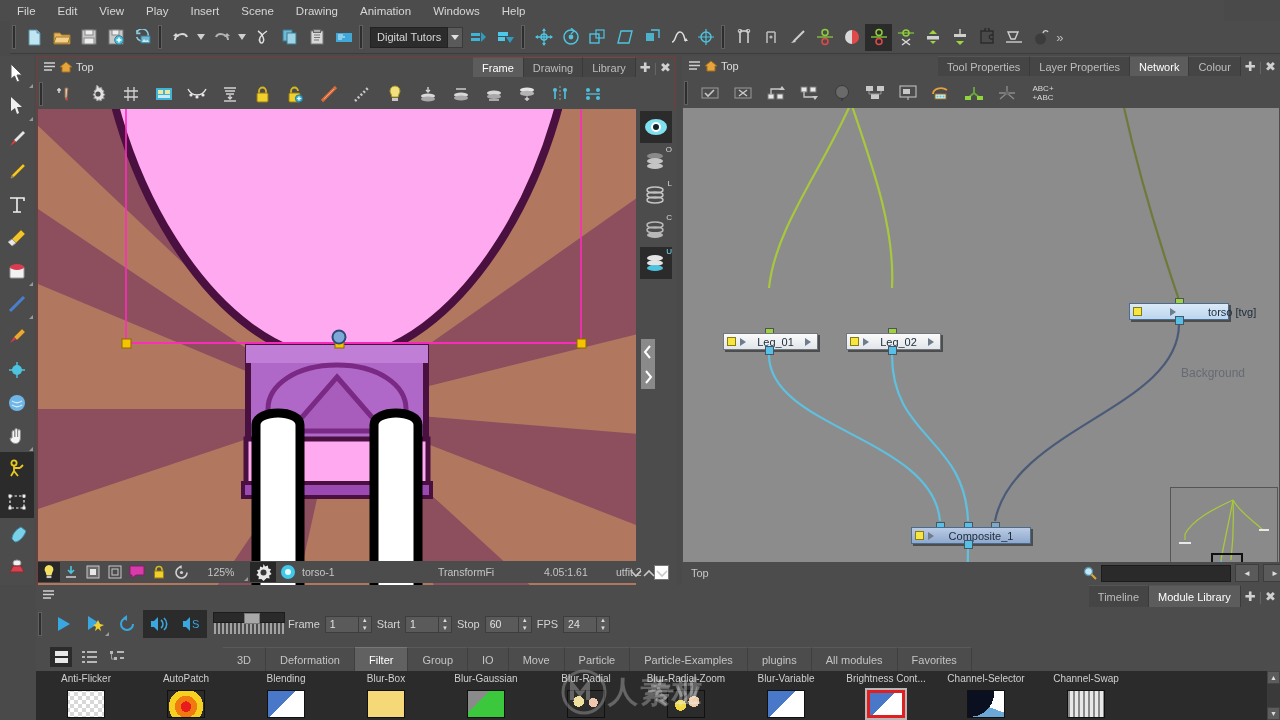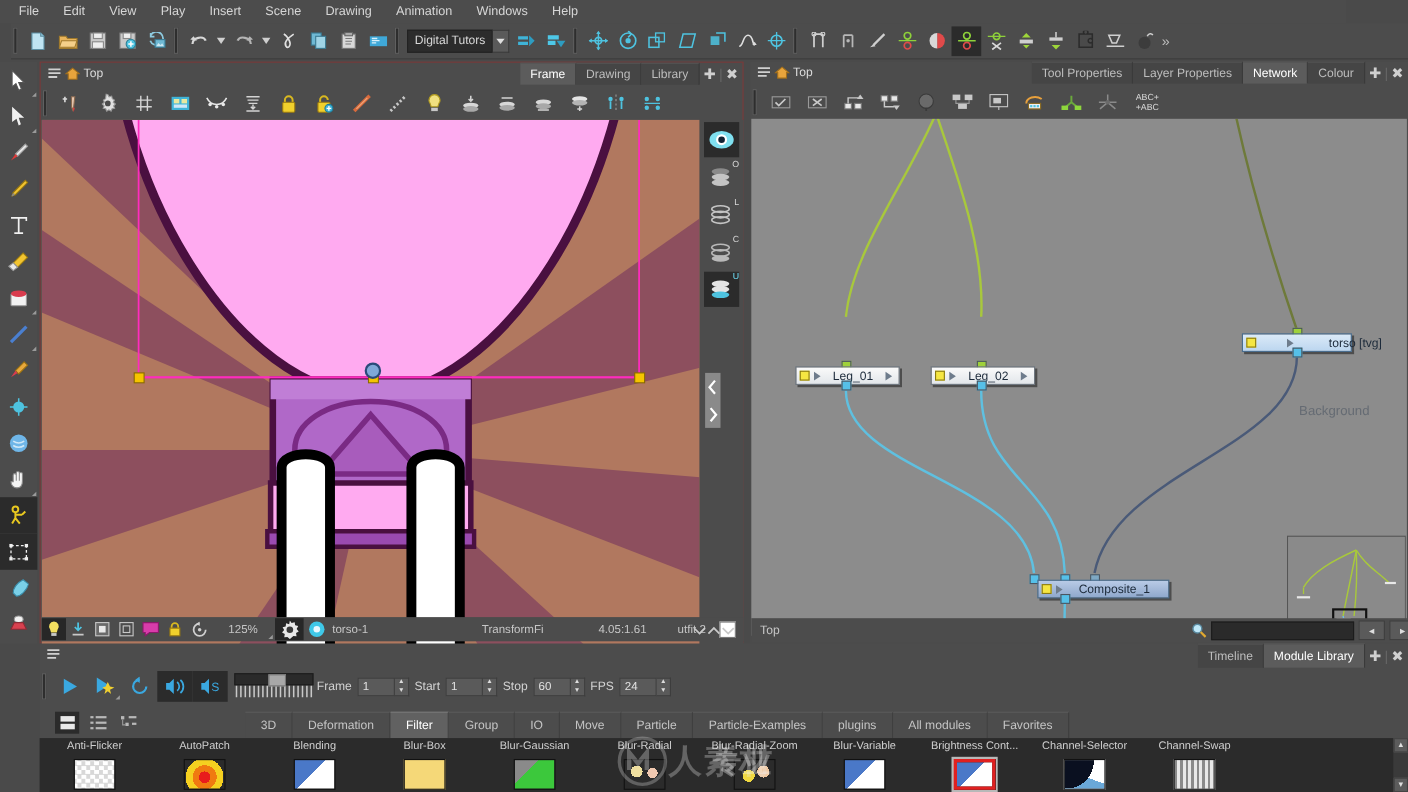--- a/index.html
+++ b/index.html
@@ -139,21 +139,20 @@
     white-space: nowrap;
   }
   .node.sel {
     background: linear-gradient(#dbeaf8, #bcd6ef);
     border: 1px solid #4a6d8e;
     gap: 28px;
   }
   .node.comp {
     background: linear-gradient(#b9cbe6, #8fa8cc);
     border: 1px solid #4a6d8e;
-    margin-left: 32px;
   }
   .node .sw {
     width: 9px; height: 9px; background: #f5e642;
     border: 1px solid #8a7a12; flex: 0 0 auto;
   }
   .node .ply {
     width: 0; height: 0; border-left: 6px solid #6e7c8c;
     border-top: 4px solid transparent; border-bottom: 4px solid transparent;
     flex: 0 0 auto;
   }

